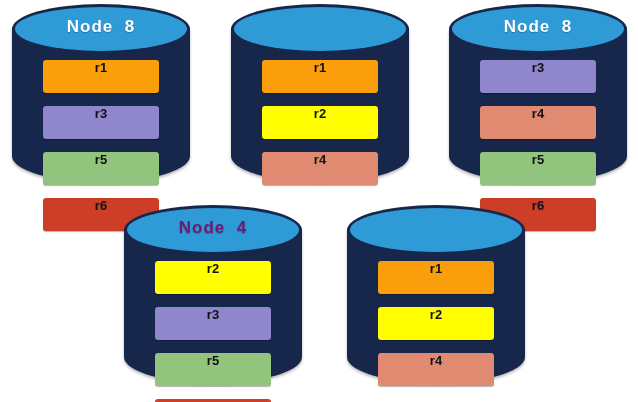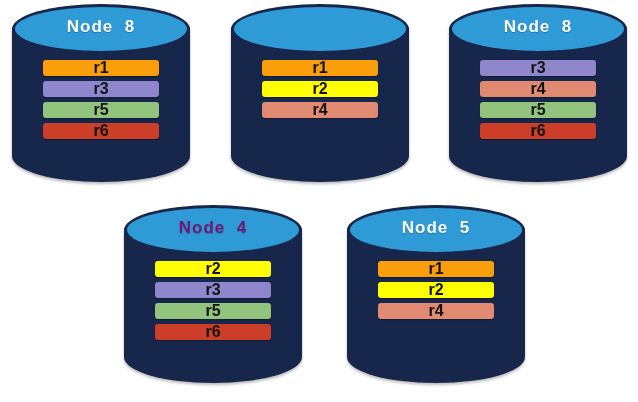--- a/index.html
+++ b/index.html
@@ -76,26 +76,26 @@
   }
 
   .replica-stack {
     position: absolute;
     left: 31px;
     top: 56px;
     width: 116px;
   }
 
   .replica {
-    height: 16px;
+    height: 33px;
     line-height: 16px;
-    margin-bottom: 5px;
+    margin-bottom: 13px;
     border-radius: 3px;
     text-align: center;
-    font-size: 16px;
+    font-size: 13px;
     font-weight: bold;
     color: #111111;
     box-shadow: 0 1px 1px rgba(0,0,0,0.30);
   }
 </style>
 </head>
 <body>
 
 <div id="diagram">
     <div class="node" style="left: 12px; top: 4px;">
@@ -141,20 +141,19 @@
         <div class="replica" style="background: rgb(255, 255, 0);">r2</div>
         <div class="replica" style="background: rgb(143, 134, 203);">r3</div>
         <div class="replica" style="background: rgb(146, 196, 125);">r5</div>
         <div class="replica" style="background: rgb(204, 62, 40);">r6</div>
       </div>
     </div>
     <div class="node" style="left: 347px; top: 205px;">
       <div class="cyl-top-rim"></div>
       <div class="cyl-body" style="background: rgb(23, 38, 75);"></div>
       <div class="cyl-top" style="background: rgb(46, 155, 214);"></div>
-      <div class="node-label" style="color: rgb(255, 255, 255);">Node  5</div>
       <div class="replica-stack">
         <div class="replica" style="background: rgb(250, 158, 11);">r1</div>
         <div class="replica" style="background: rgb(255, 255, 0);">r2</div>
         <div class="replica" style="background: rgb(224, 138, 114);">r4</div>
       </div>
     </div>
   </div>
 
 </body></html>

